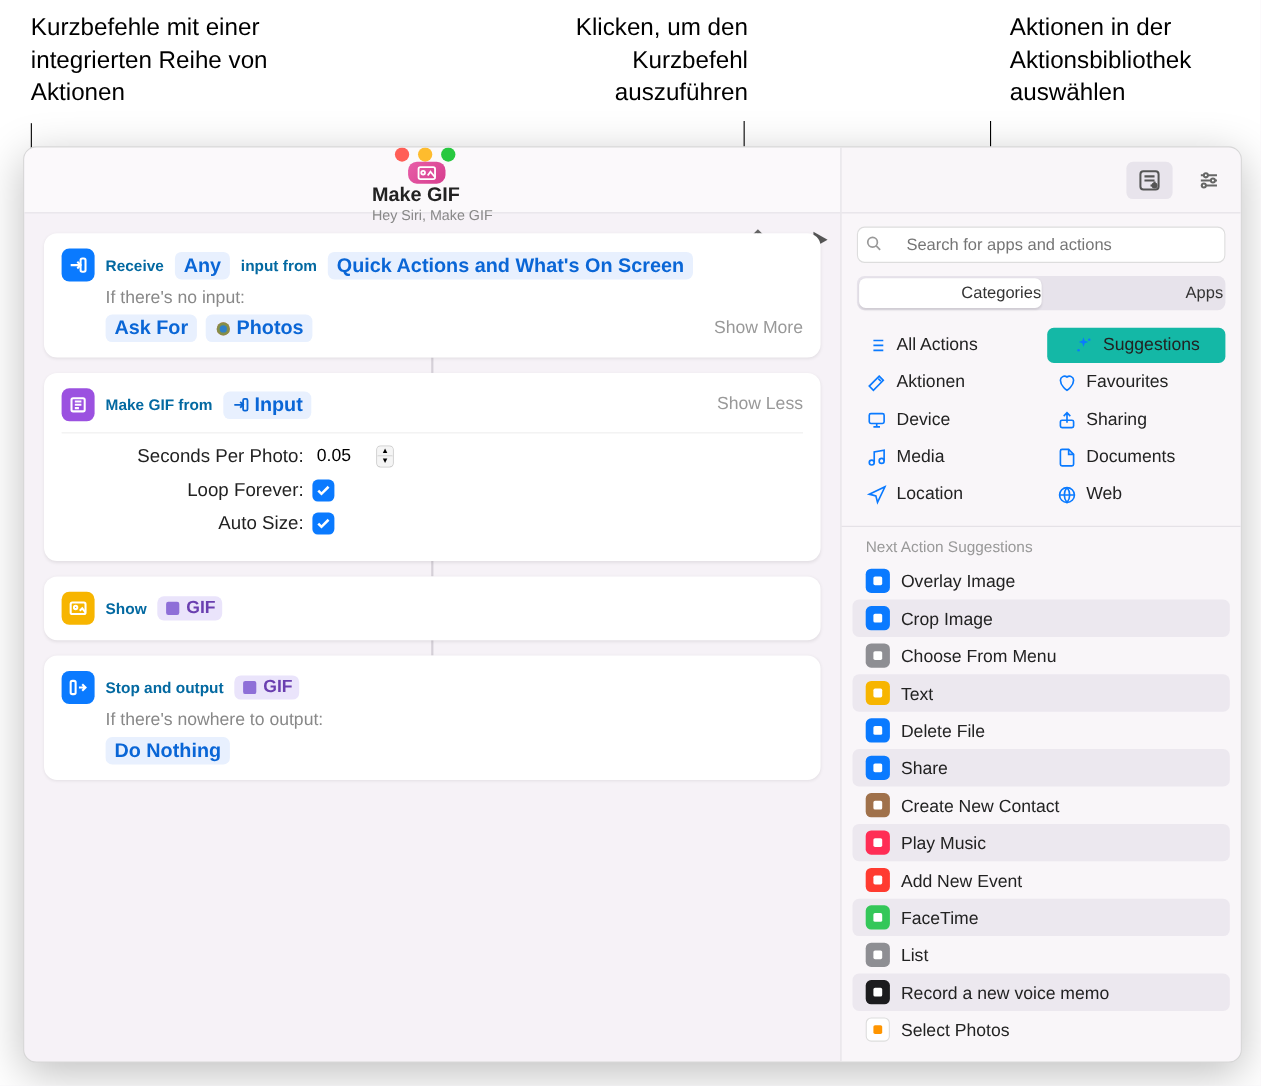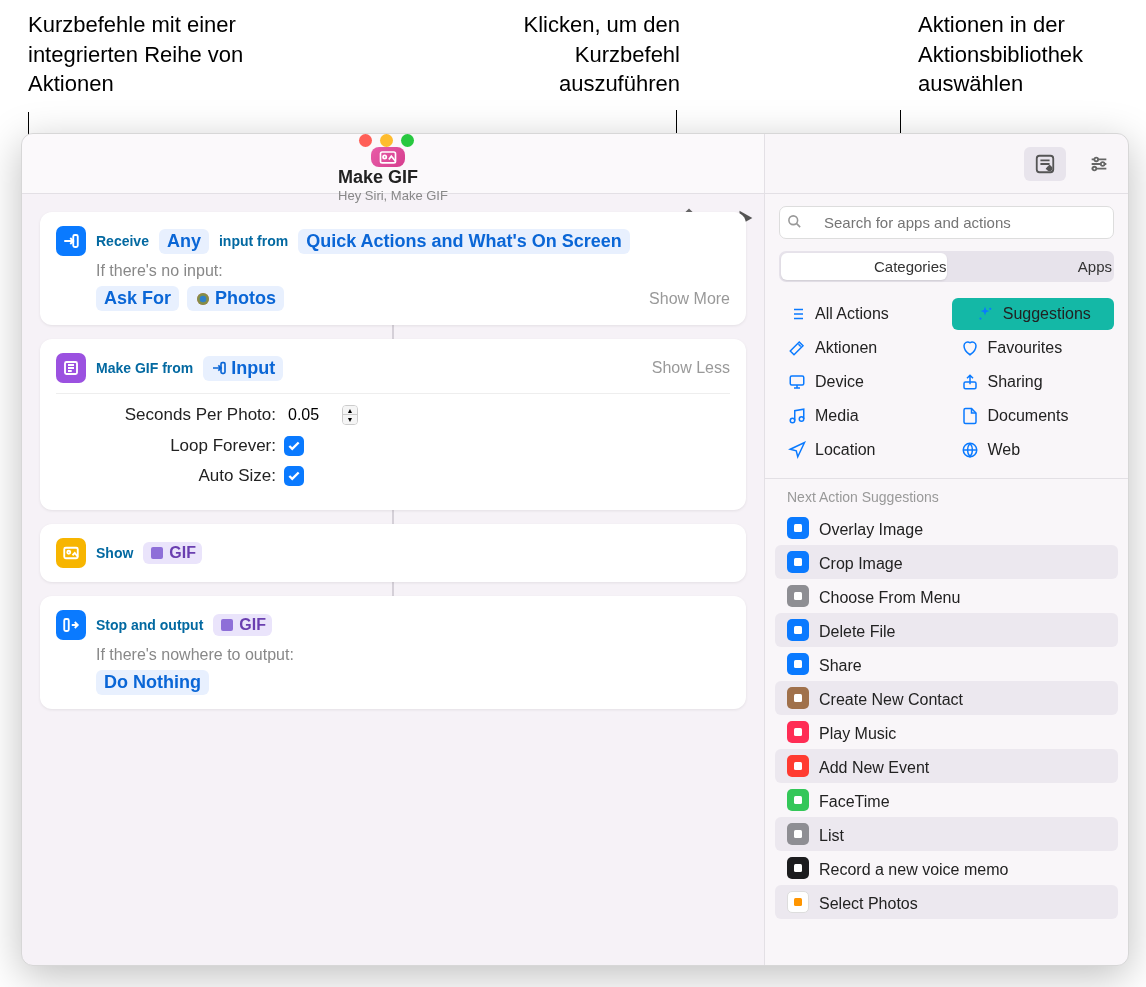--- a/index.html
+++ b/index.html
@@ -404,20 +404,28 @@
           </div>
           <div class="sug-item">
             <span class="sug-icon" style="background:#8e8e93;">
               <svg width="12" height="12" viewBox="0 0 24 24" fill="#fff">
                 <rect x="4" y="4" width="16" height="16" rx="3"></rect>
               </svg>
             </span>
             <span>Choose From Menu</span>
           </div>
           <div class="sug-item">
+            <span class="sug-icon" style="background:#f7b500;">
+              <svg width="12" height="12" viewBox="0 0 24 24" fill="#fff">
+                <rect x="4" y="4" width="16" height="16" rx="3"></rect>
+              </svg>
+            </span>
+            <span>Text</span>
+          </div>
+          <div class="sug-item">
             <span class="sug-icon" style="background:#0a7aff;">
               <svg width="12" height="12" viewBox="0 0 24 24" fill="#fff">
                 <rect x="4" y="4" width="16" height="16" rx="3"></rect>
               </svg>
             </span>
             <span>Delete File</span>
           </div>
           <div class="sug-item">
             <span class="sug-icon" style="background:#0a7aff;">
               <svg width="12" height="12" viewBox="0 0 24 24" fill="#fff">

